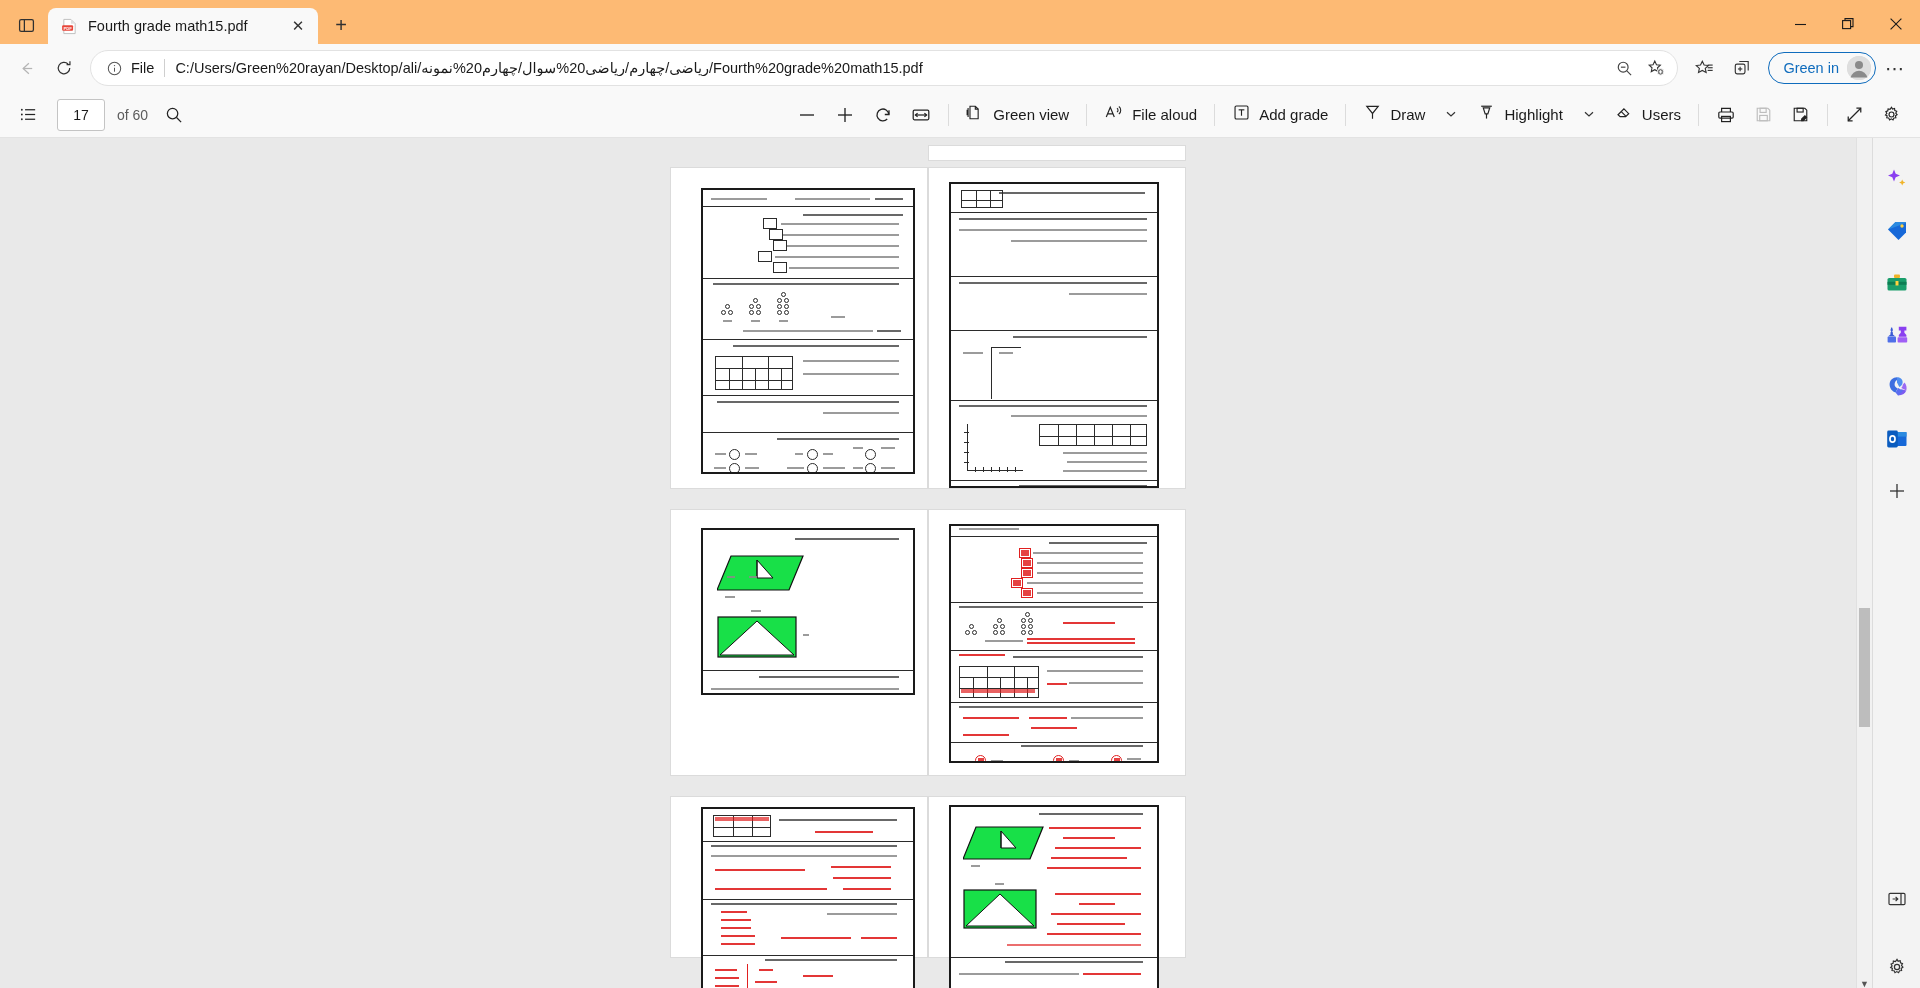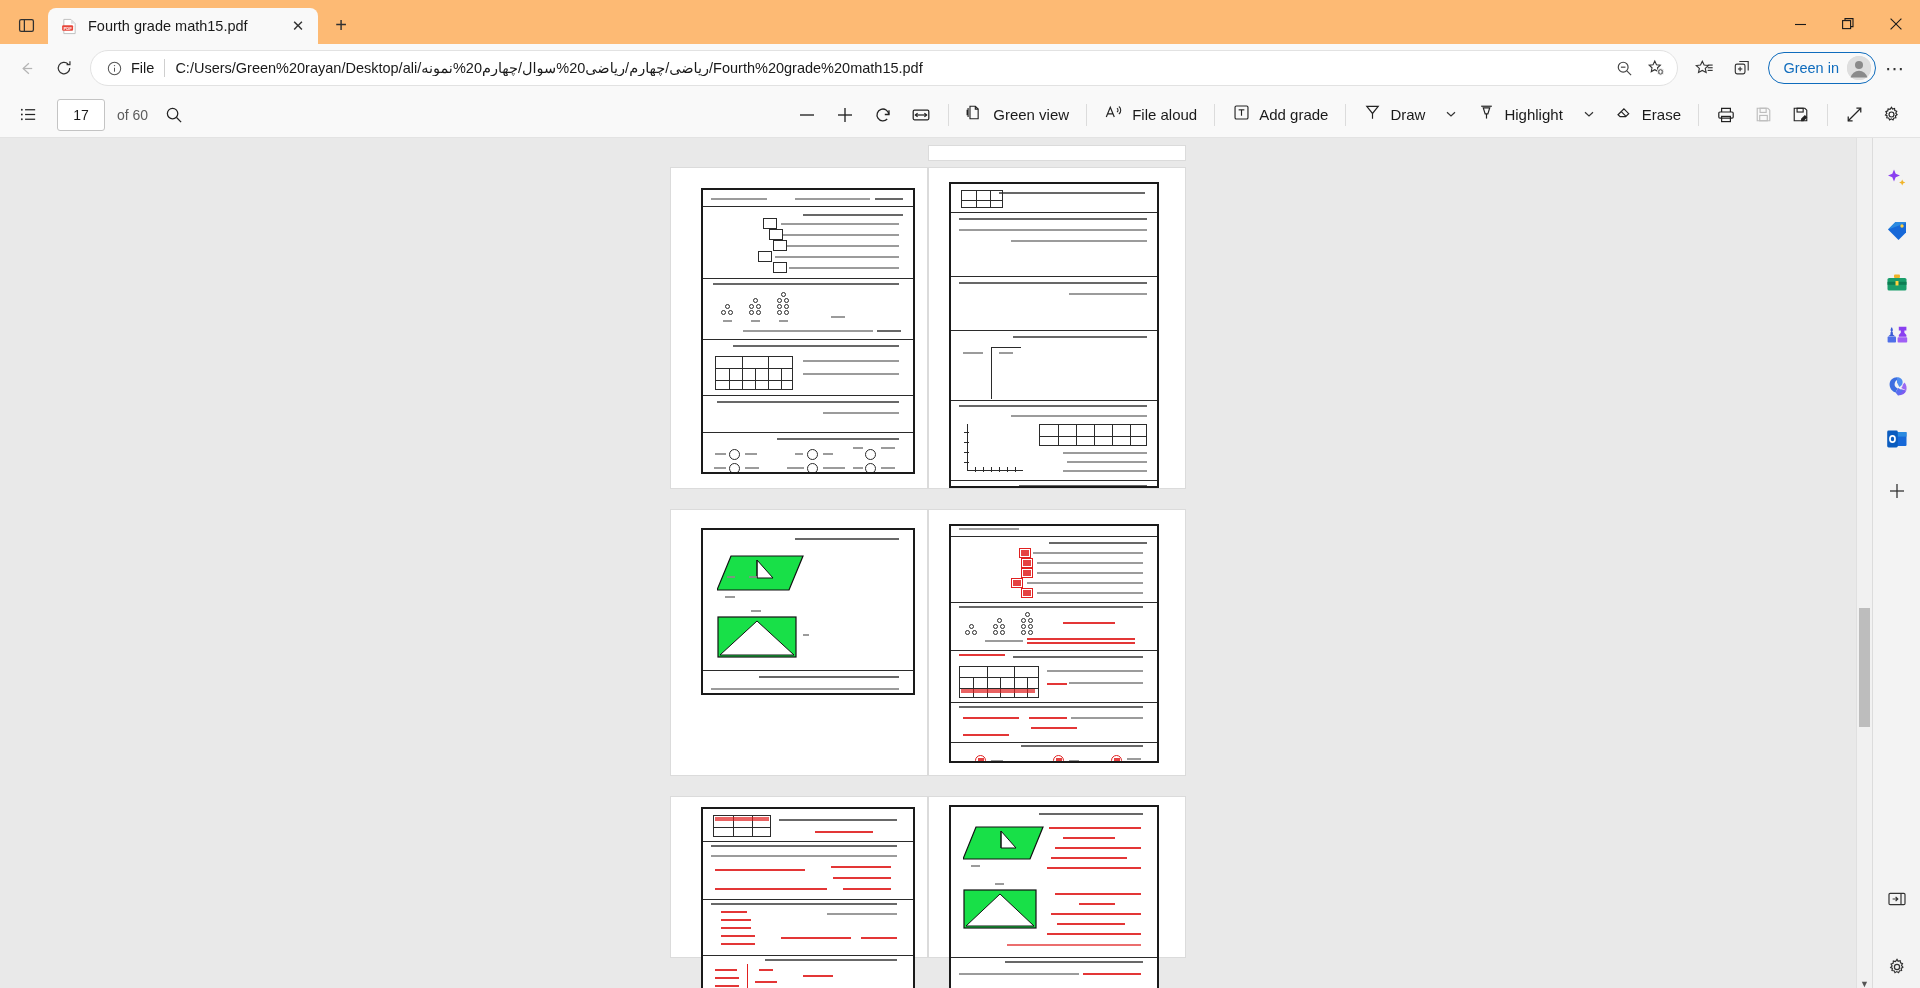--- a/index.html
+++ b/index.html
@@ -415,21 +415,21 @@
         </svg>
     </span>
   </div>
   <div class="tb-btn">
     <span>
       <svg width="19" height="19" viewBox="0 0 20 20" fill="none" stroke="#232323" stroke-width="1.25">
         <path d="M3.2 12.4l6.2-6.2 5 5-3.2 3.2H5.4z"></path>
           <line x1="6.6" y1="9" x2="11.6" y2="14"></line>
       </svg>
     </span>
-    <span class="tb-label">Erase</span>
+    <span class="tb-label">Users</span>
   </div>
   <div class="tb-divider"></div>
   <div class="tb-btn">
     <svg width="20" height="20" viewBox="0 0 20 20" fill="none" stroke="#232323" stroke-width="1.2">
       <path d="M5.6 7V3.4h8.8V7"></path>
         <rect x="2.8" y="7" width="14.4" height="6.2" rx="1.2"></rect>
       <rect x="5.6" y="11.4" width="8.8" height="5.2"></rect>
     </svg>
   </div>
   <div class="tb-btn disabled">

